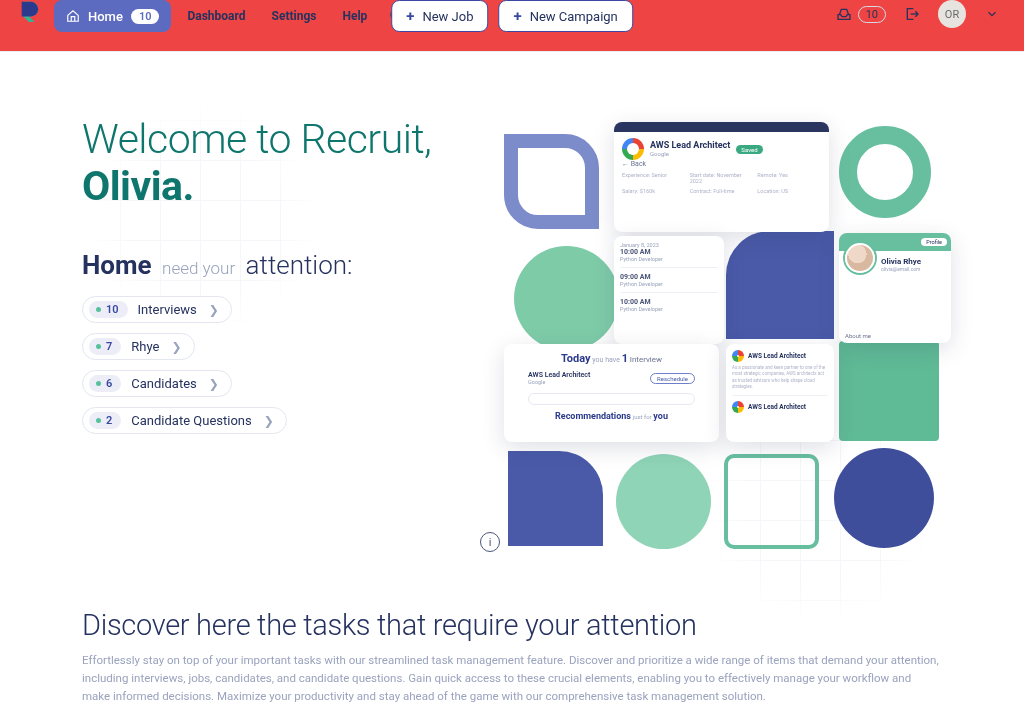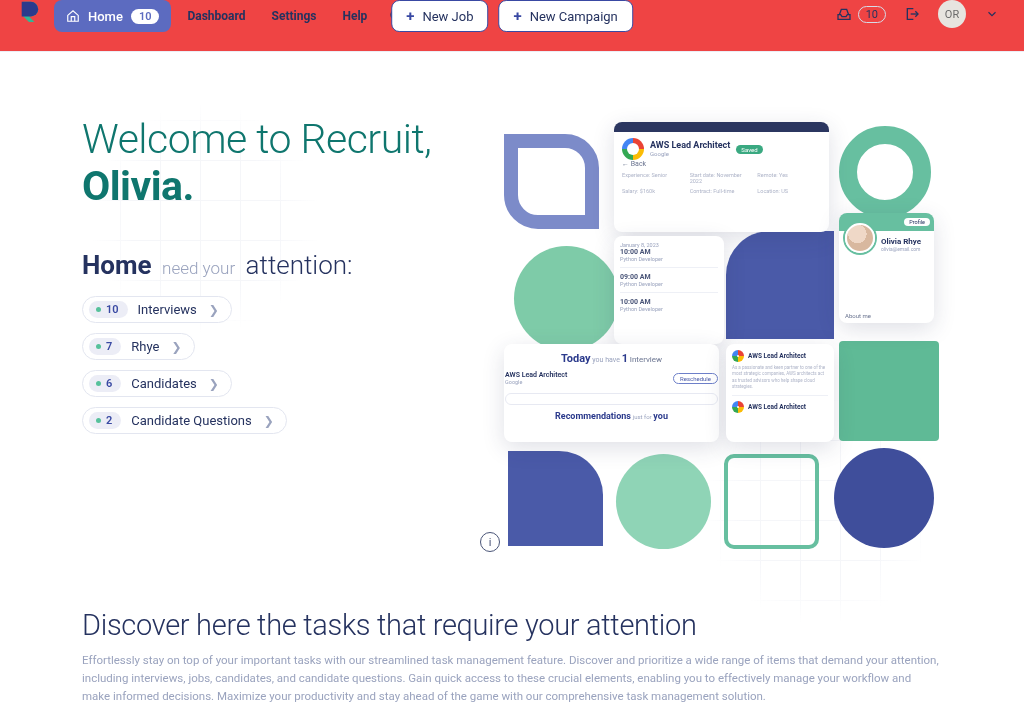--- a/index.html
+++ b/index.html
@@ -234,21 +234,21 @@
           <span>Experience: Senior</span>
             <span>Start date: November 2022</span>
             <span>Remote: Yes</span>
           <span>Salary: $160k</span>
             <span>Contract: Full-time</span>
             <span>Location: US</span>
         </div>
       </div>
     </div>
 
-    <div class="card" style="left:335px;top:97px;width:95px;height:110px">
+    <div class="card" style="left:335px;top:117px;width:112px;height:110px">
       <div style="height:18px;background:#67bfa0;display:flex;justify-content:flex-end;align-items:center;padding:0 4px">
         <span style="background:#fff;border-radius:6px;padding:1px 5px;font-size:5.5px;color:#25325f">Profile</span>
       </div>
       <div style="display:flex;gap:6px;padding:6px">
         <div class="mini-avatar" style="margin-top:-14px"></div>
         <div>
           <div style="font-size:8px;font-weight:700;color:#25325f">Olivia Rhye</div>
           <div style="font-size:5px;color:#9aa3be">olivia@email.com</div>
         </div>
       </div>
@@ -263,21 +263,21 @@
       <div style="font-size:5.5px;color:#9aa3be">Python Developer</div>
       <div style="border-top:1px solid #eef0f6;margin:5px 0"></div>
       <div style="font-weight:700;font-size:7px">09:00 AM</div>
       <div style="font-size:5.5px;color:#9aa3be">Python Developer</div>
       <div style="border-top:1px solid #eef0f6;margin:5px 0"></div>
       <div style="font-weight:700;font-size:7px">10:00 AM</div>
       <div style="font-size:5.5px;color:#9aa3be">Python Developer</div>
 
     </div>
 
-    <div class="card" style="left:0;top:228px;width:215px;height:98px;padding:8px 1px">
+    <div class="card" style="left:0;top:228px;width:215px;height:98px;padding:8px 24px">
       <div style="text-align:center">
         <span class="blue-bold" style="font-size:11px">Today</span>
         <span style="font-size:7px;color:#9aa3be">you have</span>
         <span class="blue-bold" style="font-size:11px">1</span>
         <span style="font-size:8px;color:#6a7490">Interview</span>
       </div>
       <div style="display:flex;justify-content:space-between;align-items:center;margin-top:6px">
         <div>
           <div style="font-size:7px;font-weight:600;color:#25325f">AWS Lead Architect</div>
           <div style="font-size:5.5px;color:#9aa3be">Google</div>

